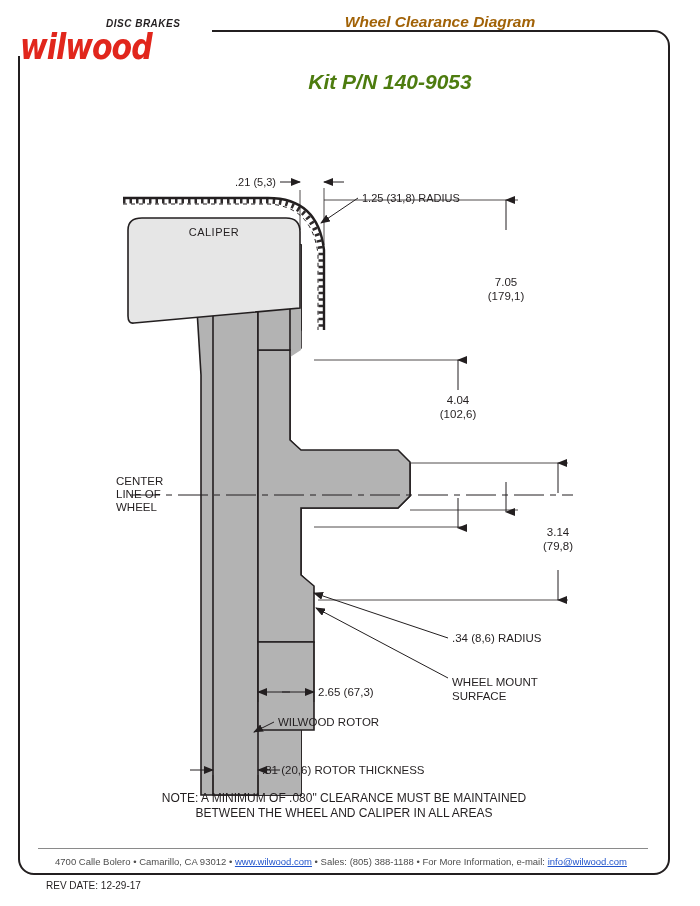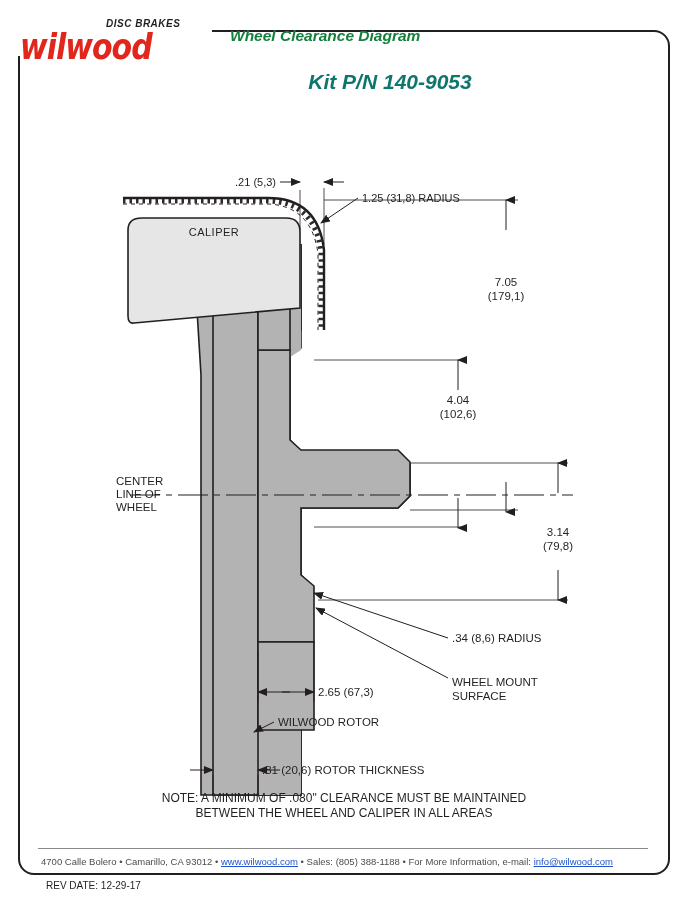--- a/index.html
+++ b/index.html
@@ -65,57 +65,57 @@
     font-weight: bold;
     font-style: italic;
     color: #e1261c;
     letter-spacing: -1px;
     transform: scaleY(1.18);
     transform-origin: left top;
   }
   .header-title {
     position: absolute;
     left: 230px;
-    top: 27px;
+    top: 13px;
     width: 420px;
-    text-align: left;
+    text-align: center;
     font-size: 15.5px;
     font-weight: bold;
     font-style: italic;
-    color: #15803d;
+    color: #a16207;
   }
   .kit-pn {
     position: absolute;
     left: 120px;
     top: 70px;
     width: 540px;
     text-align: center;
     font-size: 21px;
     font-weight: bold;
     font-style: italic;
-    color: #0f766e;
+    color: #4d7c0f;
   }
   .drawing {
     position: absolute;
     left: 18px;
     top: 30px;
     width: 652px;
     height: 845px;
   }
   .footer-rule {
     position: absolute;
     left: 38px;
     top: 848px;
     width: 610px;
     height: 1px;
     background: #8a8a8a;
   }
   .footer-text {
     position: absolute;
-    left: 20px;
+    left: 34px;
     top: 856px;
     width: 614px;
     text-align: center;
     font-size: 9.5px;
     color: #4d4d4d;
     white-space: nowrap;
   }
   .footer-text a,
   .footer-text .link {
     color: #2255cc;

